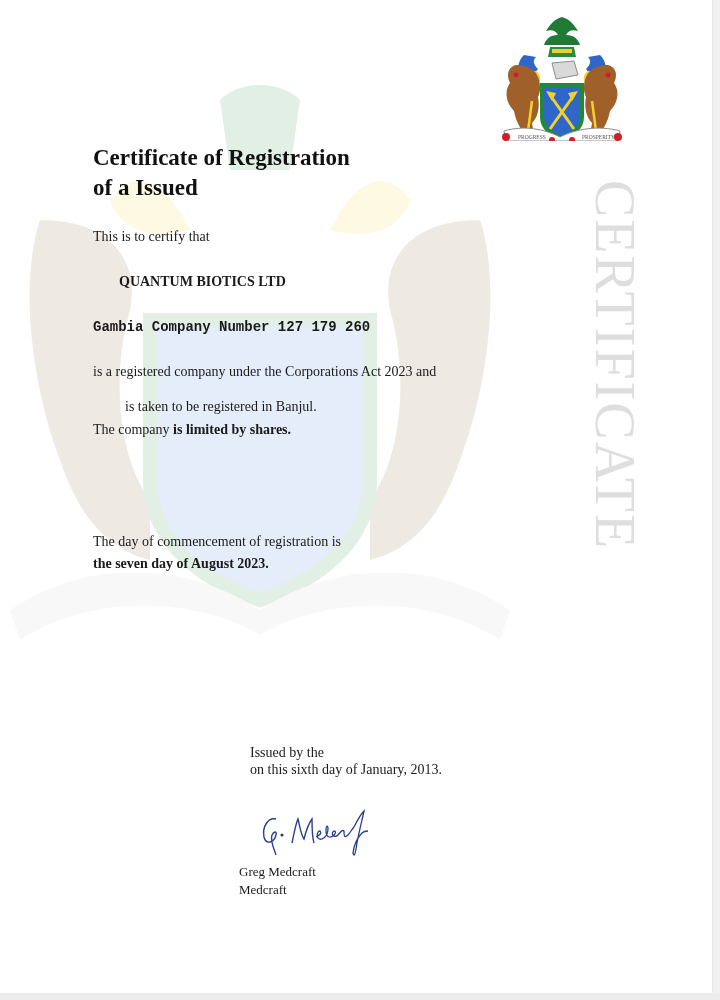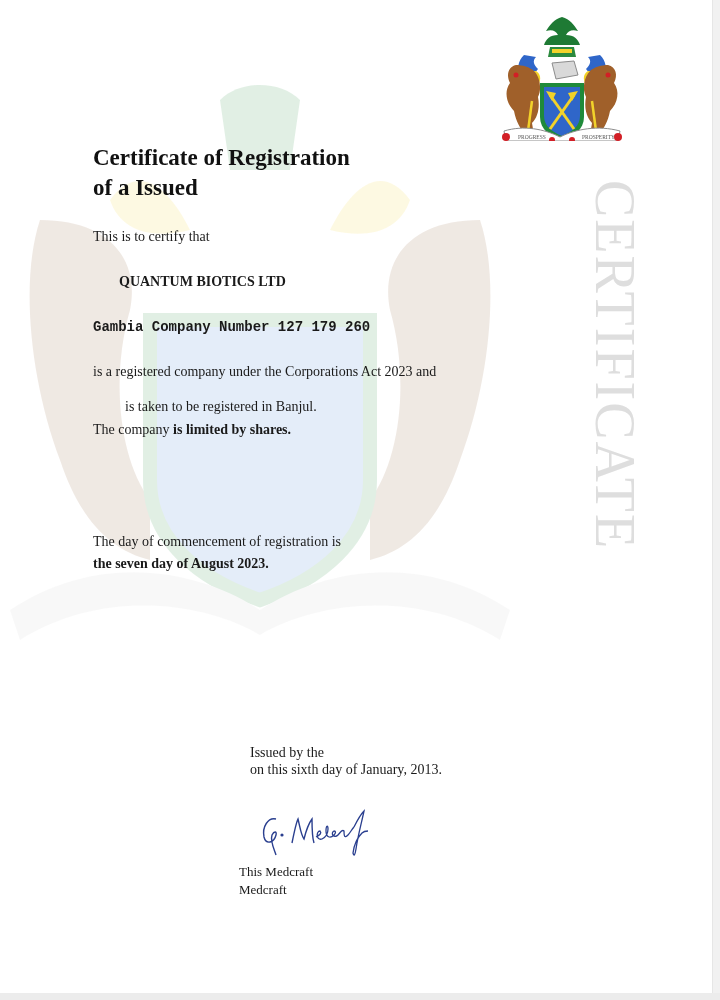--- a/index.html
+++ b/index.html
@@ -100,18 +100,18 @@
 
   <svg class="sig" viewBox="0 0 115 55">
     <path d="M18 14 C10 12 4 22 6 32 C8 40 16 38 18 30 C19 26 16 26 14 30 C12 36 16 44 18 50" fill="none" stroke="#2a3f8f" stroke-width="1.4"></path>
     <circle cx="24" cy="30" r="1.6" fill="#2a3f8f"></circle>
     <path d="M34 38 C36 28 38 18 40 14 C42 22 43 30 46 34 C48 26 51 18 54 14 C54 24 54 32 56 38" fill="none" stroke="#2a3f8f" stroke-width="1.4"></path>
     <path d="M58 32 C62 30 64 28 62 26 C58 26 58 36 64 34 C68 32 70 28 70 24 C70 20 68 20 68 26 C68 32 72 34 76 30 C78 28 78 26 76 26 C72 28 76 34 80 30 C82 28 84 24 86 26 C86 30 86 34 90 30 C92 28 94 24 96 22" fill="none" stroke="#2a3f8f" stroke-width="1.3"></path>
     <path d="M96 22 C100 14 104 8 106 6 C104 16 100 30 98 44 C97 50 96 52 95 48 C96 40 100 32 104 28 C106 26 108 26 110 26" fill="none" stroke="#2a3f8f" stroke-width="1.3"></path>
   </svg>
 
   <div class="signer">
-    <div>This Medcraft</div>
+    <div>Greg Medcraft</div>
     <div>Medcraft</div>
   </div>
 </div>
 
 <div class="bottom-bar"></div>
 
 </body></html>

